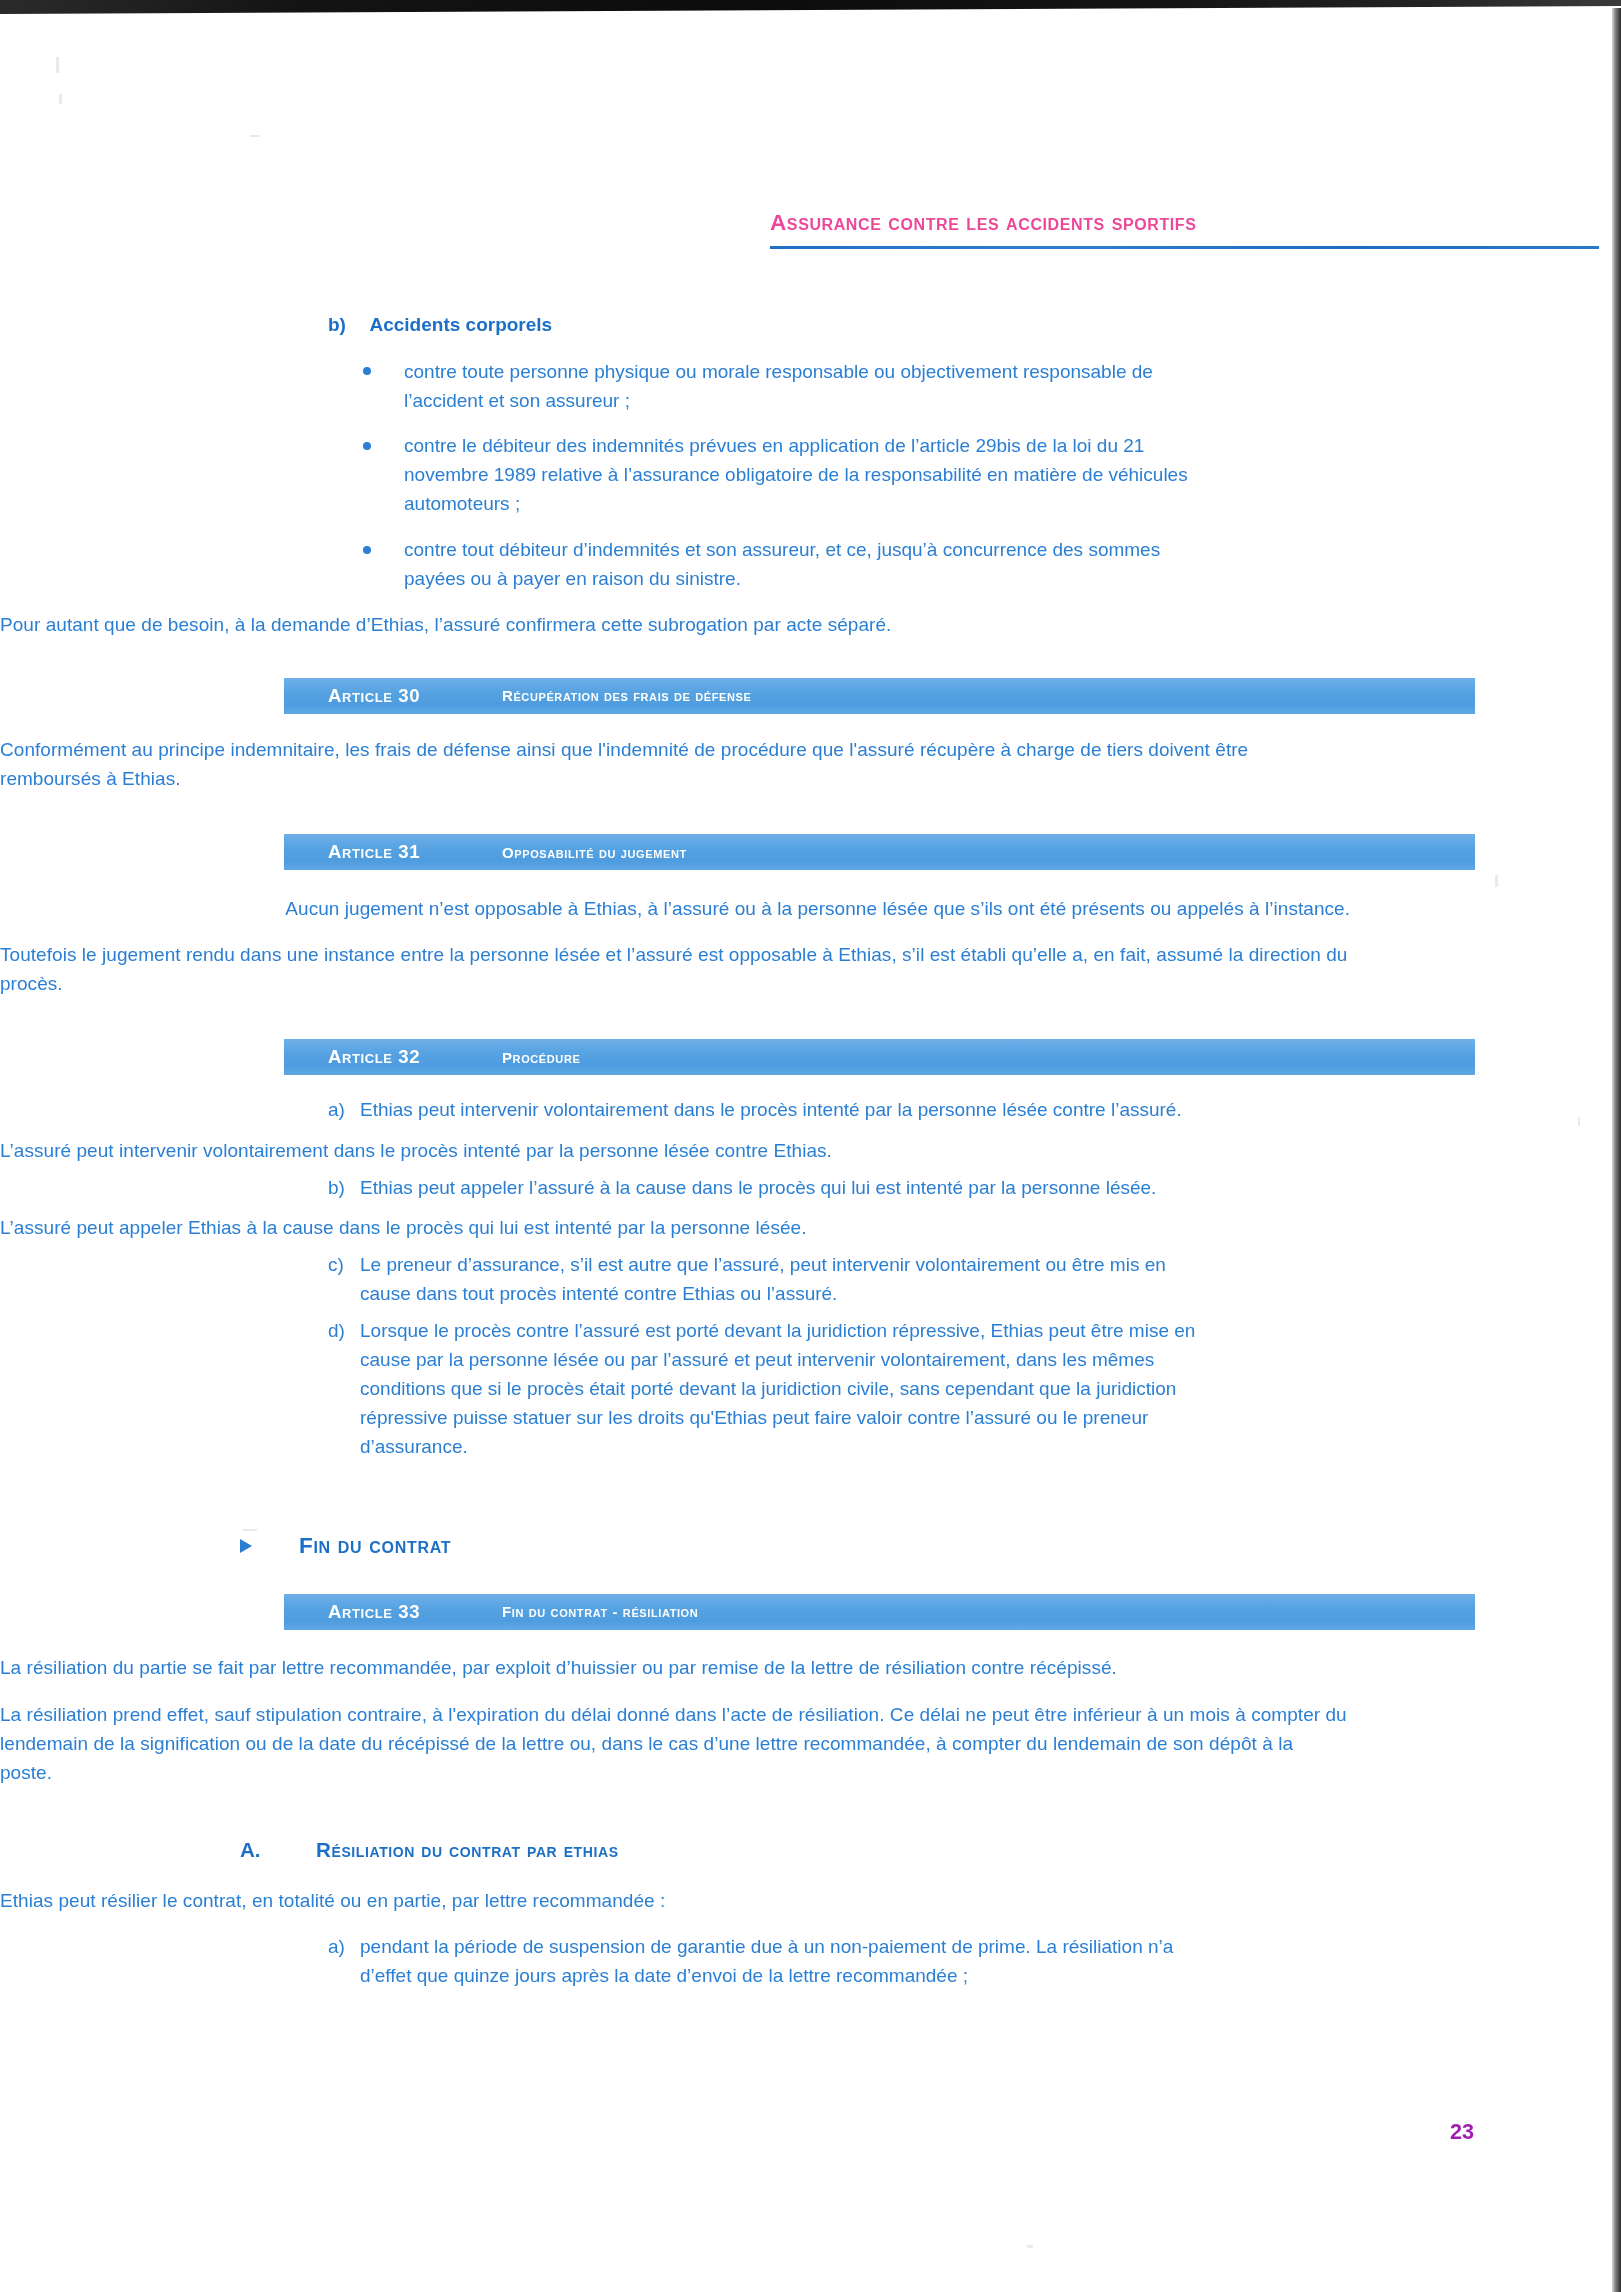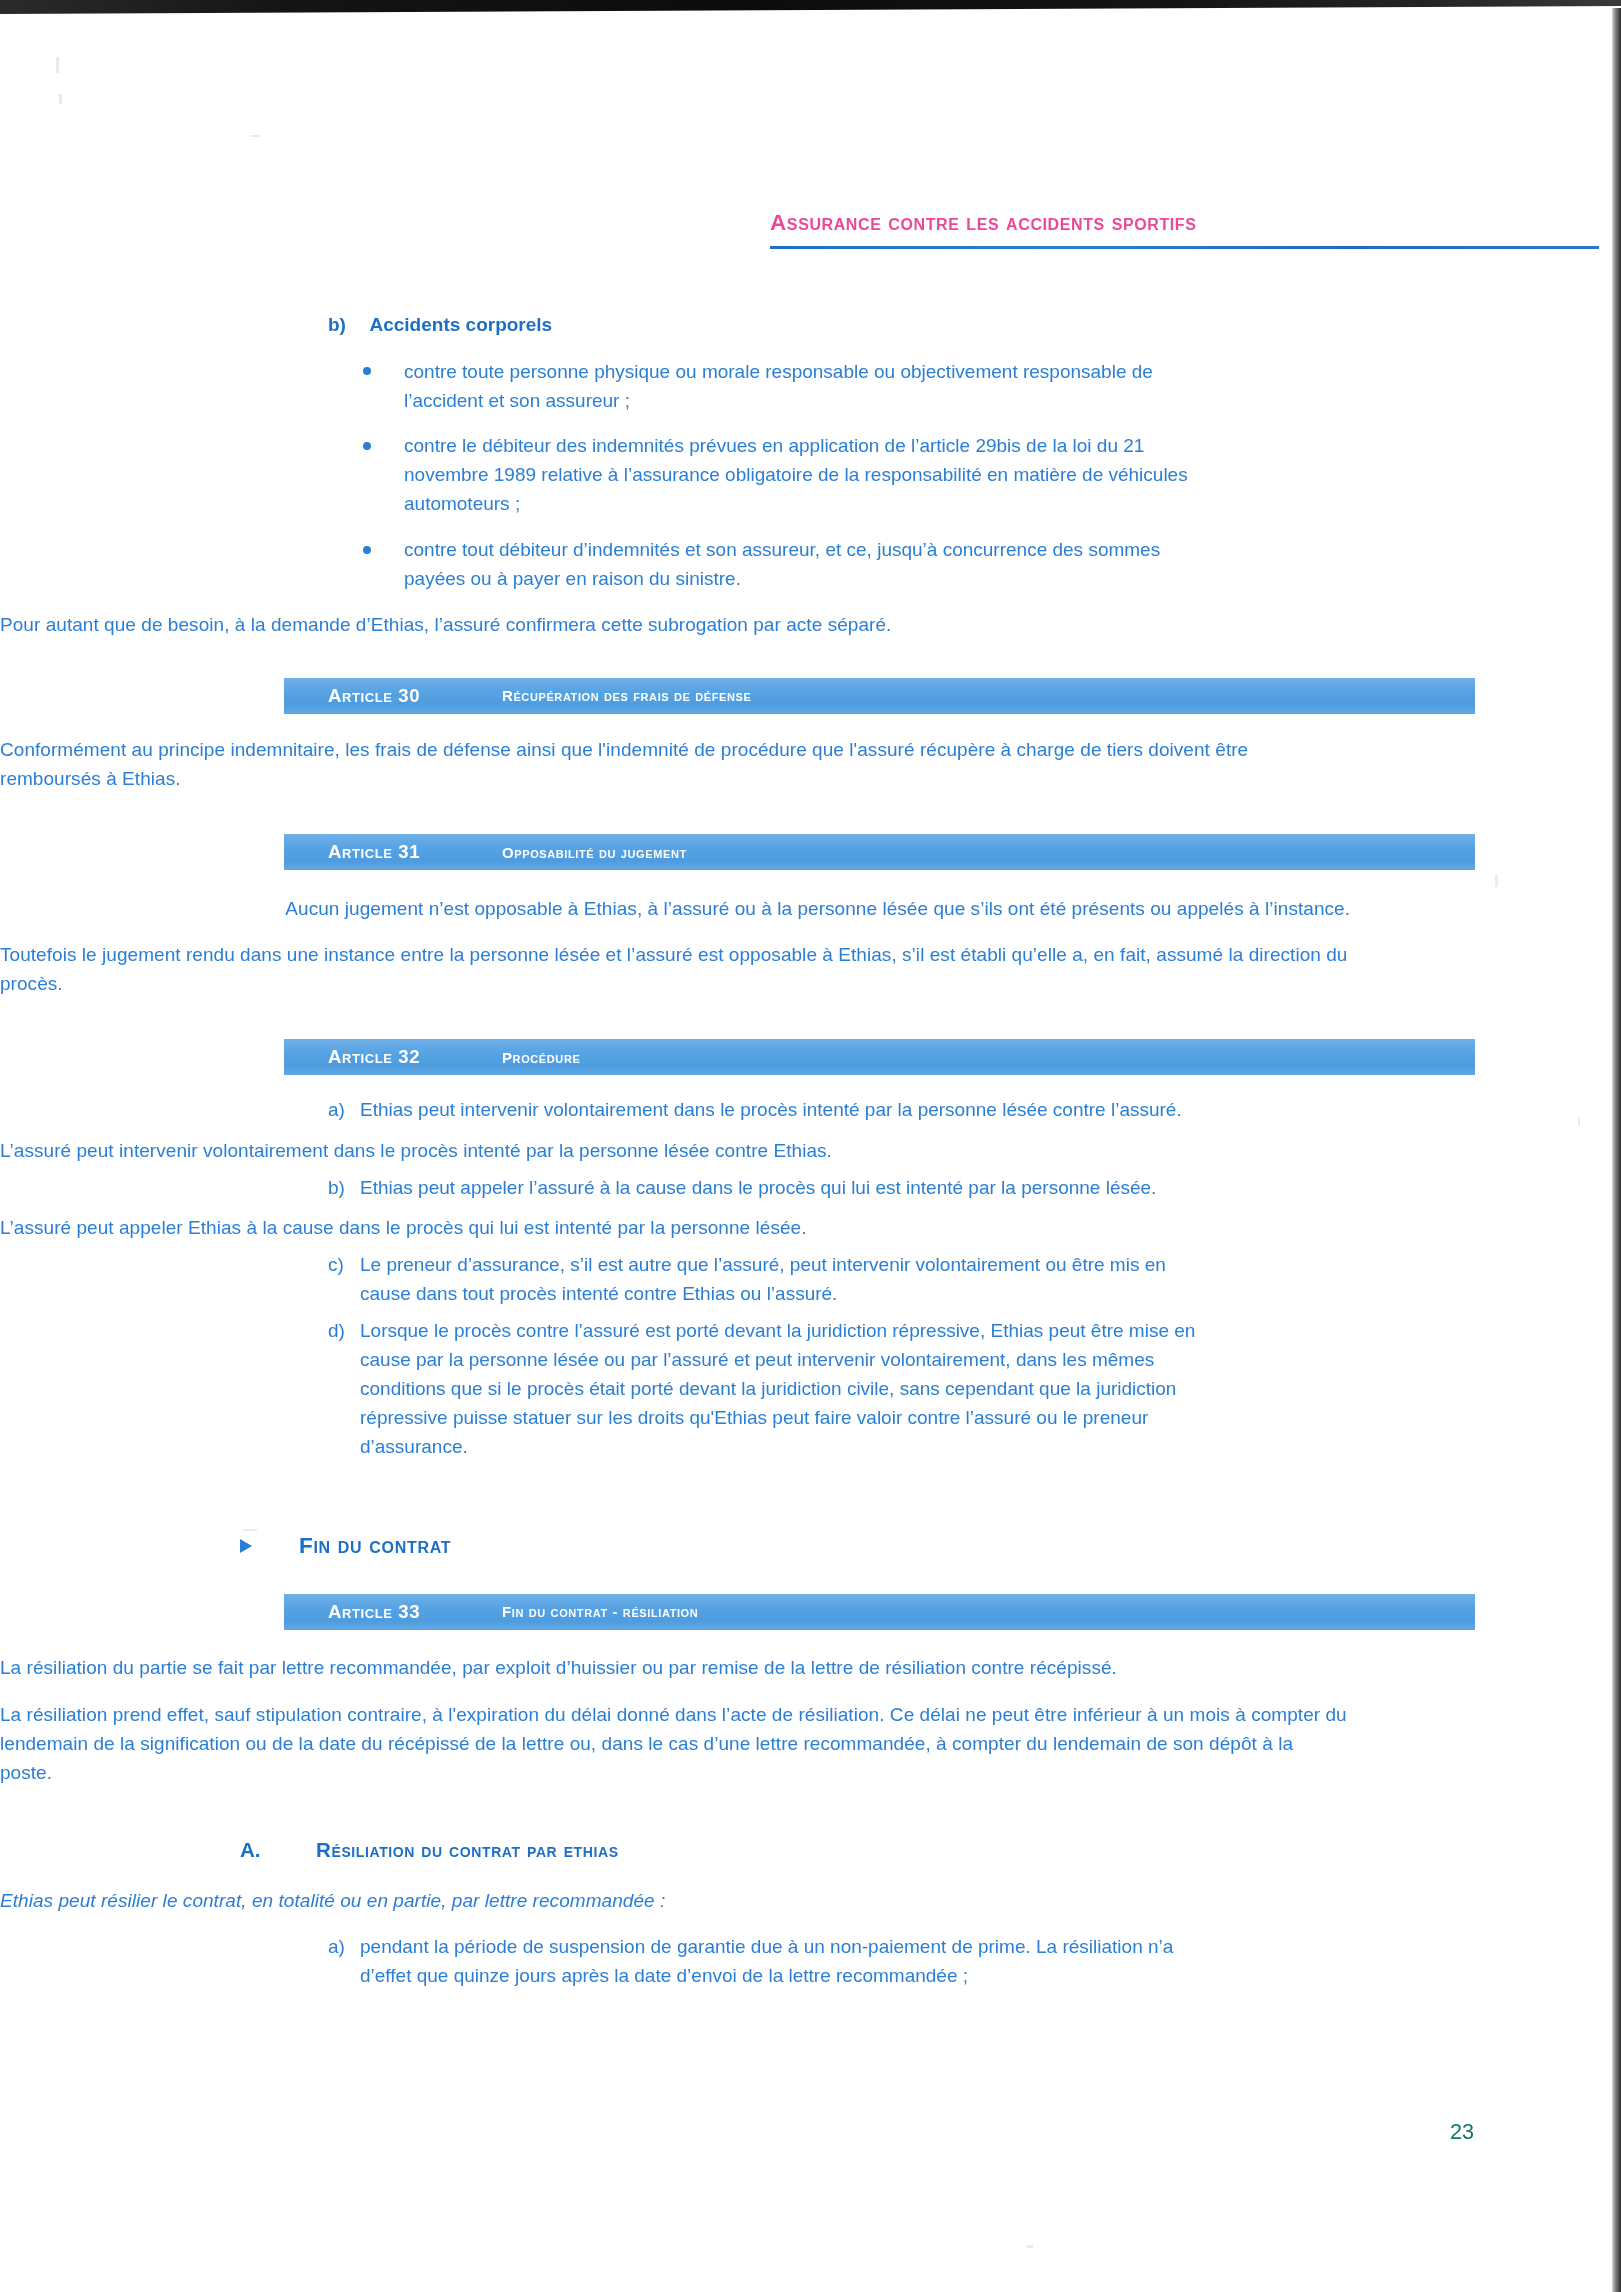--- a/index.html
+++ b/index.html
@@ -222,23 +222,23 @@
     text-transform: lowercase;
     white-space: nowrap;
   }
   .section-head .sec-title::first-letter { text-transform: uppercase; }
 
   
   .pagenum {
     position: absolute;
     right: 147px;
     top: 2119px;
-    color: #0f766e;
+    color: #a21caf;
     font-size: 21.6px;
-    font-weight: 400;
+    font-weight: 700;
   }
 
   
   .speck { position: absolute; background: #d8d8d8; opacity: .55; }
 </style>
 </head>
 <body>
 
 <div class="page">
 
@@ -363,21 +363,21 @@
 
       <div class="txt lvl-body" style="margin-top:17.6px;">La résiliation prend effet, sauf stipulation contraire, à l'expiration du délai donné dans l’acte de résiliation. Ce délai ne peut être inférieur à un mois à compter du lendemain de la signification ou de la date du récépissé de la lettre ou, dans le cas d’une lettre recommandée, à compter du lendemain de son dépôt à la poste.</div>
 
       <div style="height:51px"></div>
 
       <div class="section-head">
         <span class="sec-letter">A.</span>
         <span class="sec-title">Résiliation du contrat par Ethias</span>
       </div>
 
-      <div class="txt lvl-body" style="margin-top:23.5px;font-style:italic;">Ethias peut résilier le contrat, en totalité ou en partie, par lettre recommandée :</div>
+      <div class="txt lvl-body" style="margin-top:23.5px;">Ethias peut résilier le contrat, en totalité ou en partie, par lettre recommandée :</div>
 
       <div class="gap-md"></div>
 
       <div class="lettered">
         <span class="marker">a)</span>
         <span class="ltxt">pendant la période de suspension de garantie due à un non-paiement de prime. La résiliation n’a d’effet que quinze jours après la date d’envoi de la lettre recommandée ;</span>
       </div>
 
     </div>
 

